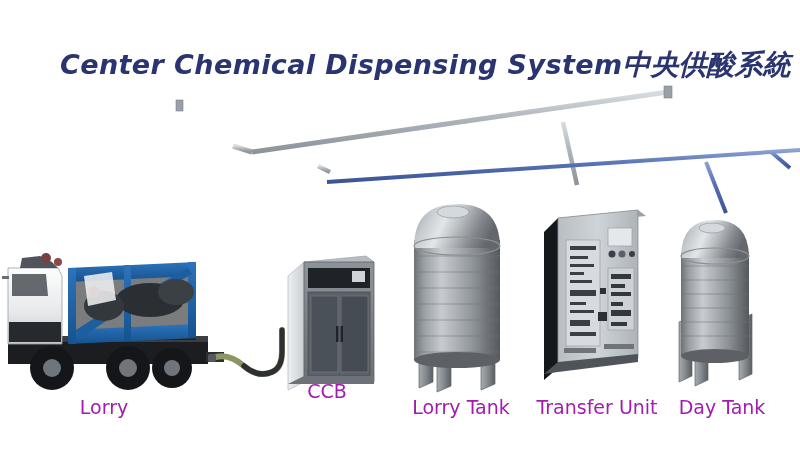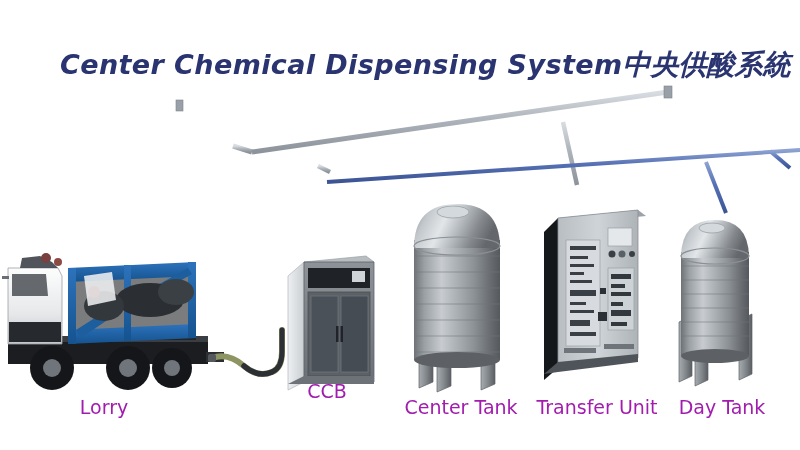--- a/index.html
+++ b/index.html
@@ -332,17 +332,17 @@
     </g>
 
   </svg>
 
   <div class="title-text">
     <span>Center Chemical Dispensing System</span><span class="title-cjk">中央供酸系統</span>
   </div>
 
   <div class="eq-label" style="left:104px; top:396px;">Lorry</div>
   <div class="eq-label" style="left:327px; top:380px;">CCB</div>
-  <div class="eq-label" style="left:461px; top:396px;">Center Tank</div>
+  <div class="eq-label" style="left:461px; top:396px;">Lorry Tank</div>
   <div class="eq-label" style="left:722px; top:396px;">Day Tank</div>
   <div class="eq-label" style="left:597px; top:396px;">Transfer Unit</div>
 
 </div>
 
 </body></html>

